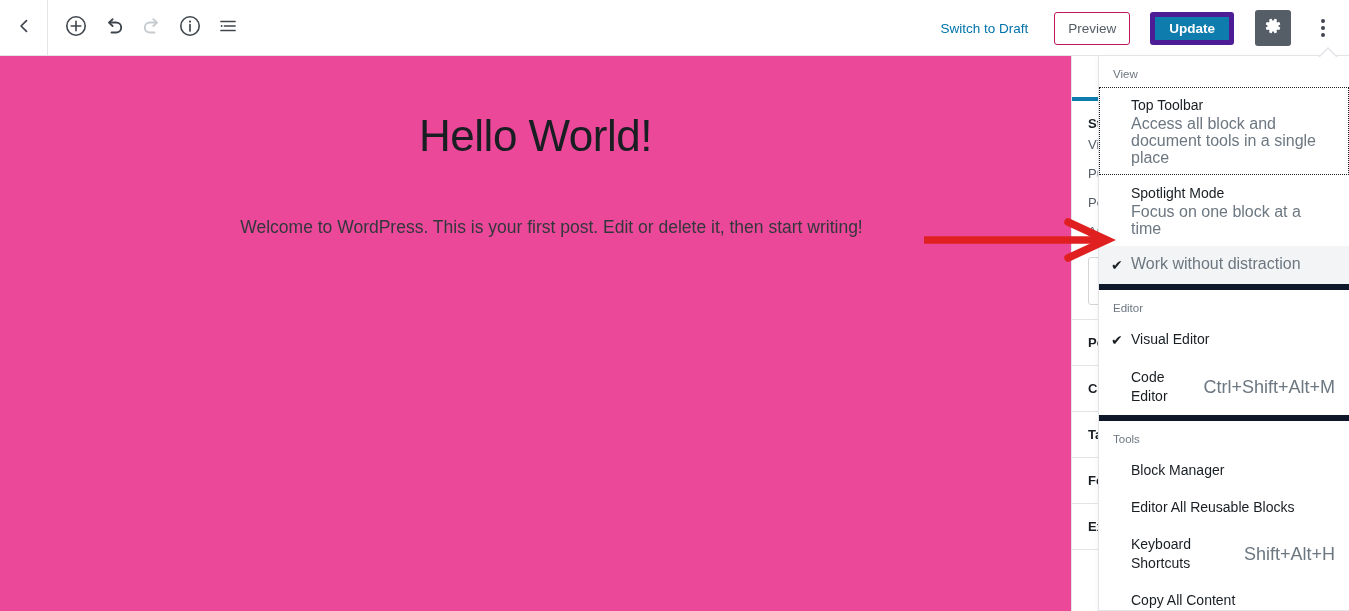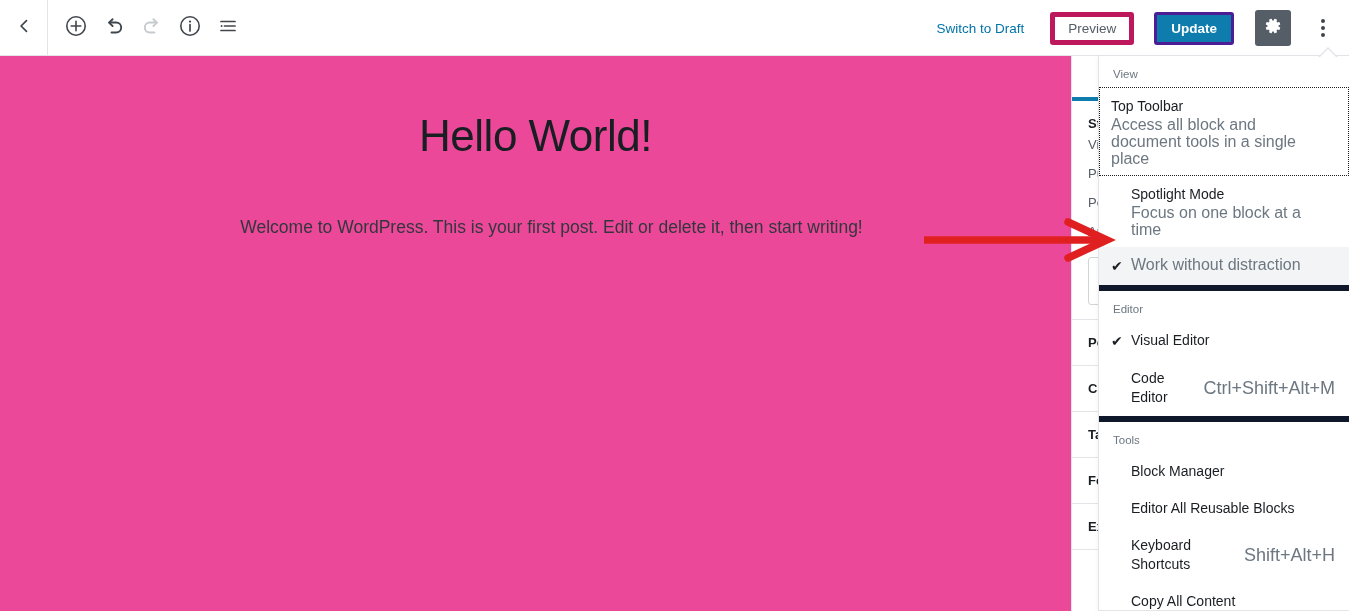--- a/index.html
+++ b/index.html
@@ -48,30 +48,30 @@
     display: flex; align-items: center; gap: 12px;
   }
   .switch-draft {
     color: #0073aa; font-size: 13.5px;
     padding: 0 14px; cursor: pointer;
     text-decoration: none;
     white-space: nowrap;
   }
   .btn-preview {
     height: 33px; padding: 0 13px;
-    background: #fff; border: 5px solid #be185d;
+    background: #fff; border: 1px solid #be185d;
     border-radius: 3px; color: #555d66;
     font-size: 13.5px; cursor: pointer;
     font-family: "Liberation Sans", sans-serif;
     display:flex;align-items:center;
     margin-right: 8px;
   }
   .btn-update {
     height: 33px; padding: 0 14px;
-    background: #0e7cad; border: 3px solid #4c1d95;
+    background: #0e7cad; border: 5px solid #4c1d95;
     border-radius: 3px; color: #fff;
     font-size: 13.5px; font-weight: 600; cursor: pointer;
     font-family: "Liberation Sans", sans-serif;
     display:flex;align-items:center;
     margin-right: 9px;
   }
   .btn-gear {
     width: 36px; height: 36px;
     background: #555d66; border-radius: 3px;
     display:flex; align-items:center; justify-content:center;
@@ -189,21 +189,20 @@
   }
   .menu-item {
     display: flex; align-items: flex-start;
     padding: 9px 14px 9px 12px;
     cursor: pointer;
     position: relative;
   }
   .menu-item.focused {
     outline: 1px dotted #191e23;
     outline-offset: -1px;
-    flex-direction: column;
   }
   .menu-item.highlight { background: #f3f4f5; }
   .mi-check {
     width: 20px; min-width: 20px;
     font-size: 14px; color: #191e23;
     line-height: 19px;
     padding-top: 1px;
   }
   .mi-text { flex: 1; }
   .mi-title {

